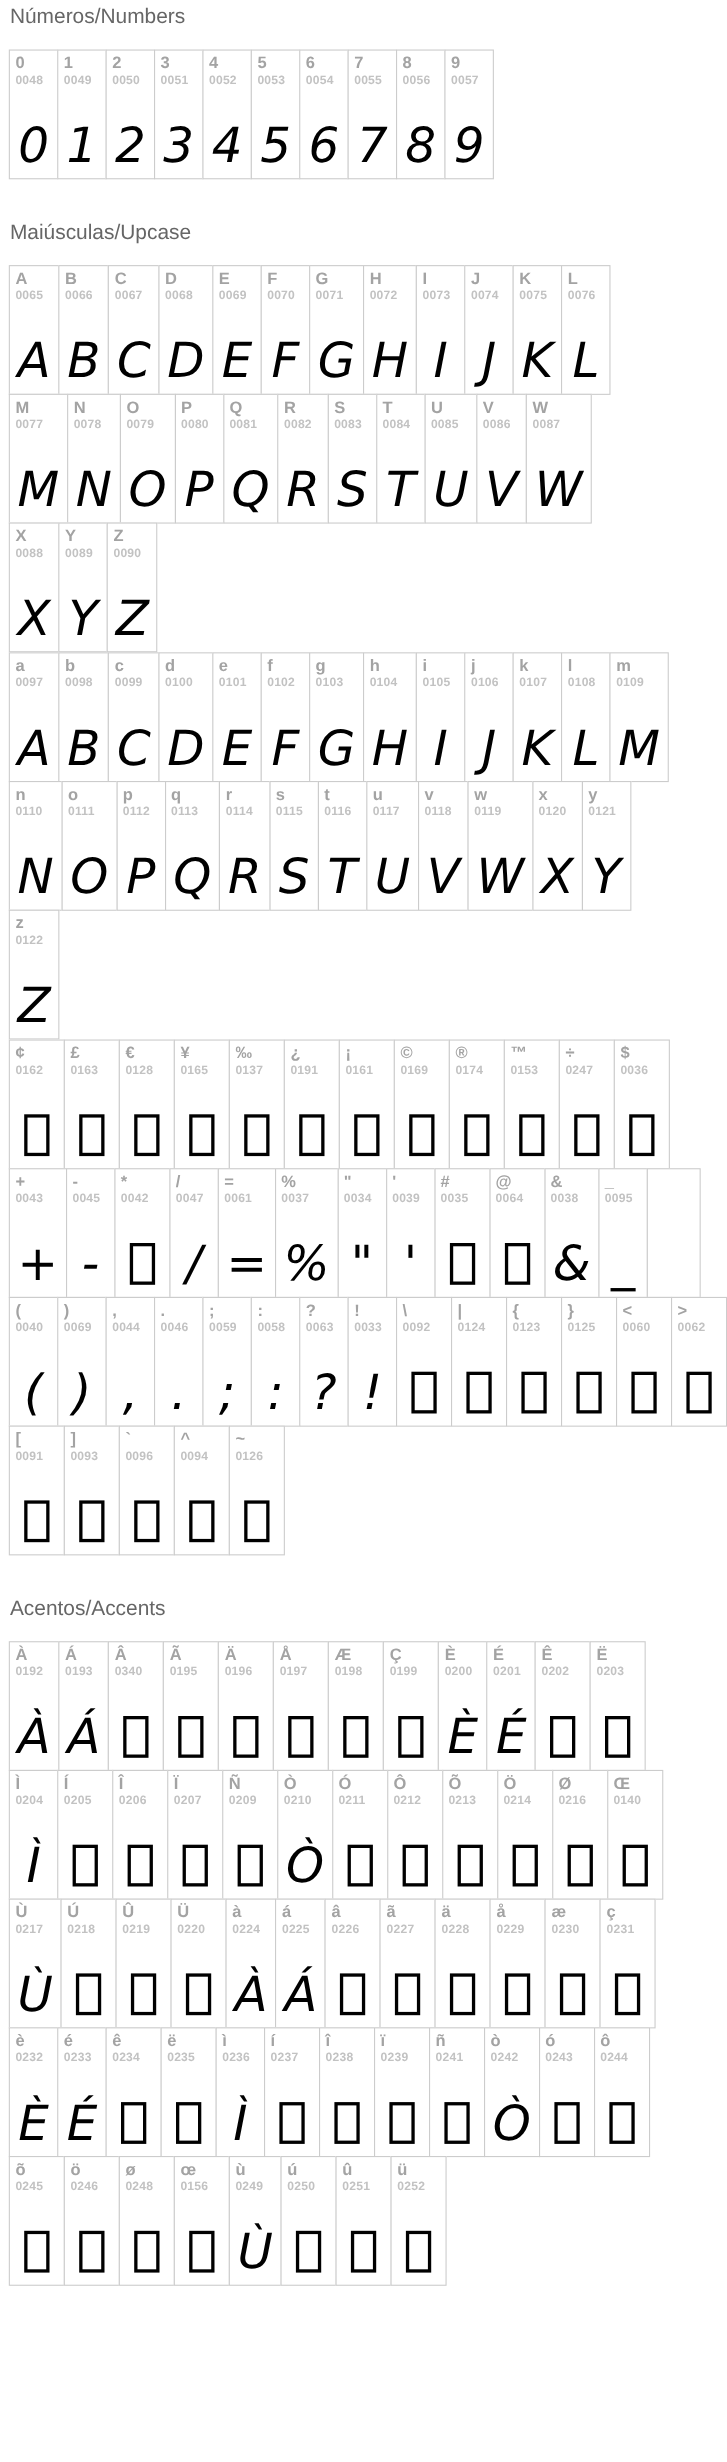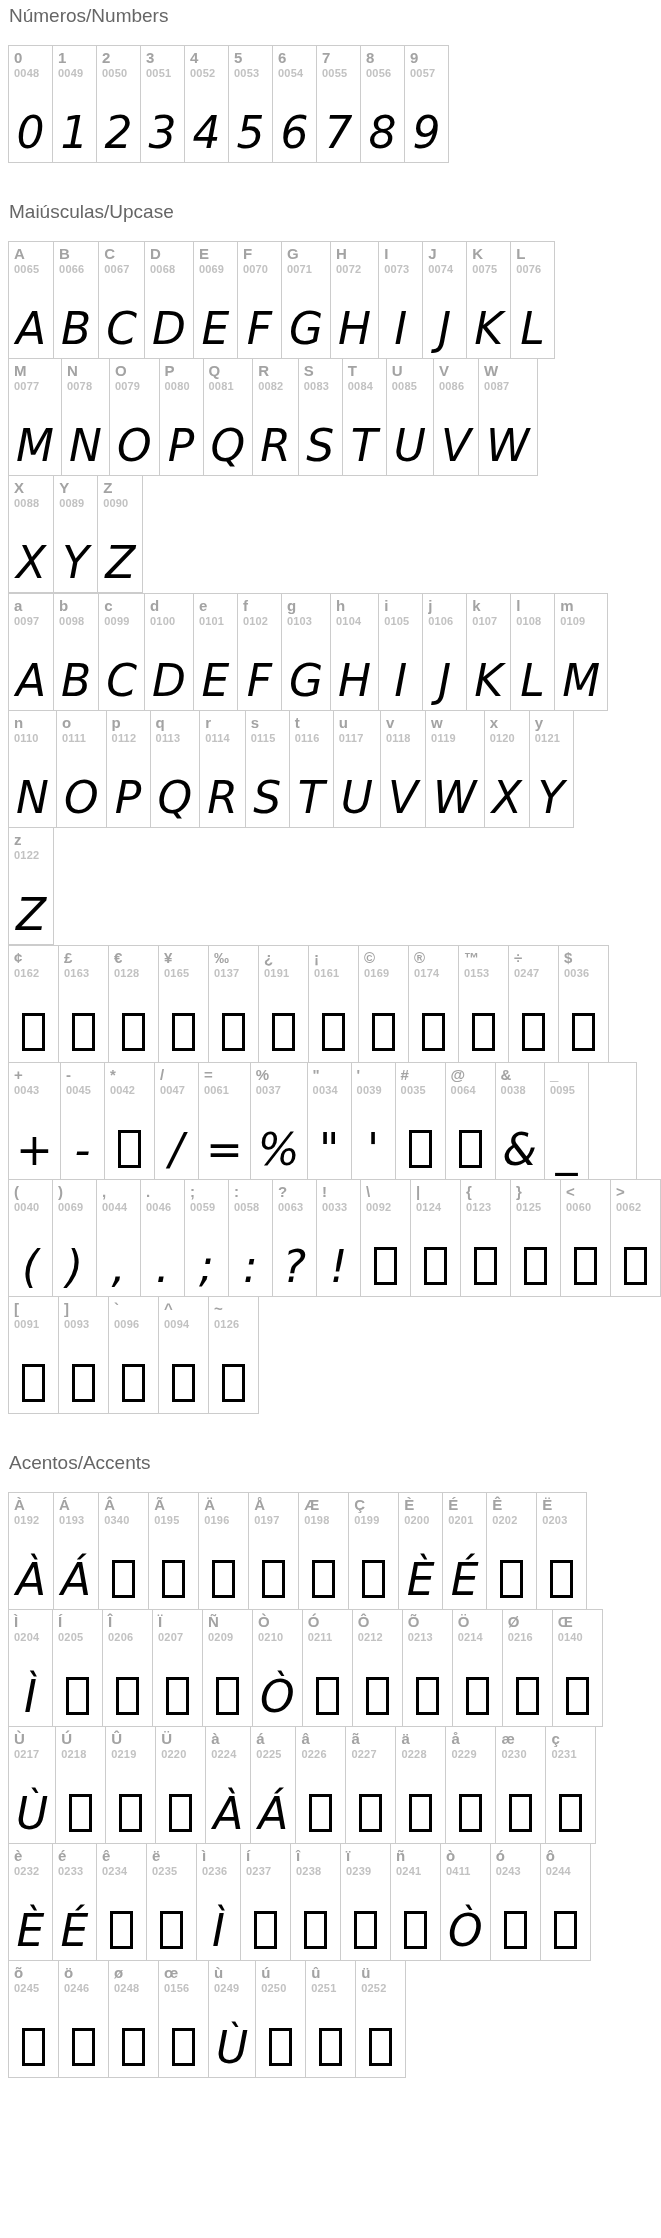--- a/index.html
+++ b/index.html
@@ -999,21 +999,21 @@
           </div>
           <div class="cell box">
             <div class="cell-char">ñ</div>
             <div class="cell-code">0241</div>
             <div class="cell-glyph">
               <span class="tofu"></span>
             </div>
           </div>
           <div class="cell">
             <div class="cell-char">ò</div>
-            <div class="cell-code">0411</div>
+            <div class="cell-code">0242</div>
             <div class="cell-glyph">Ò</div>
           </div>
           <div class="cell box">
             <div class="cell-char">ó</div>
             <div class="cell-code">0243</div>
             <div class="cell-glyph">
               <span class="tofu"></span>
             </div>
           </div>
           <div class="cell box">

